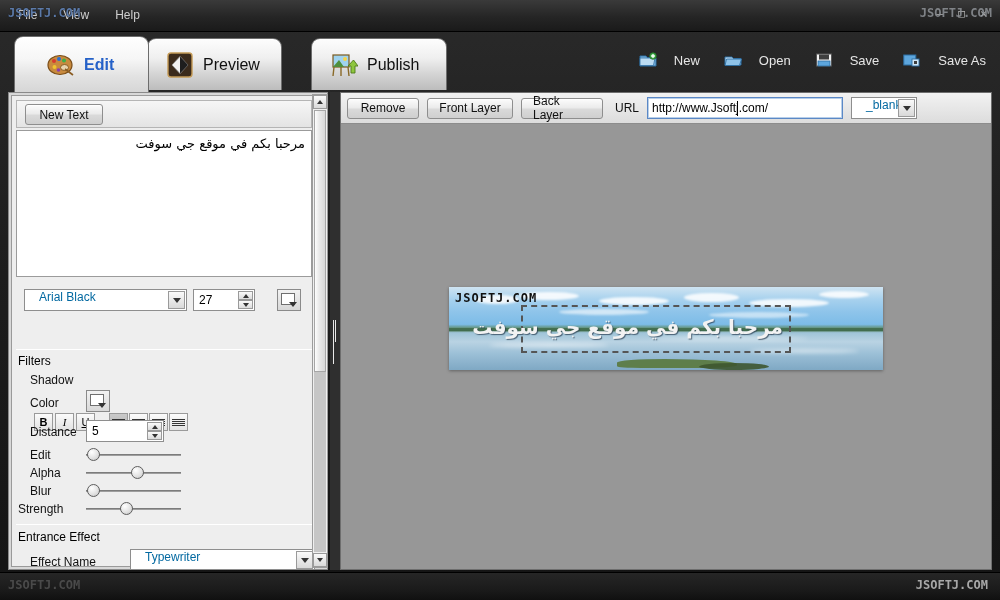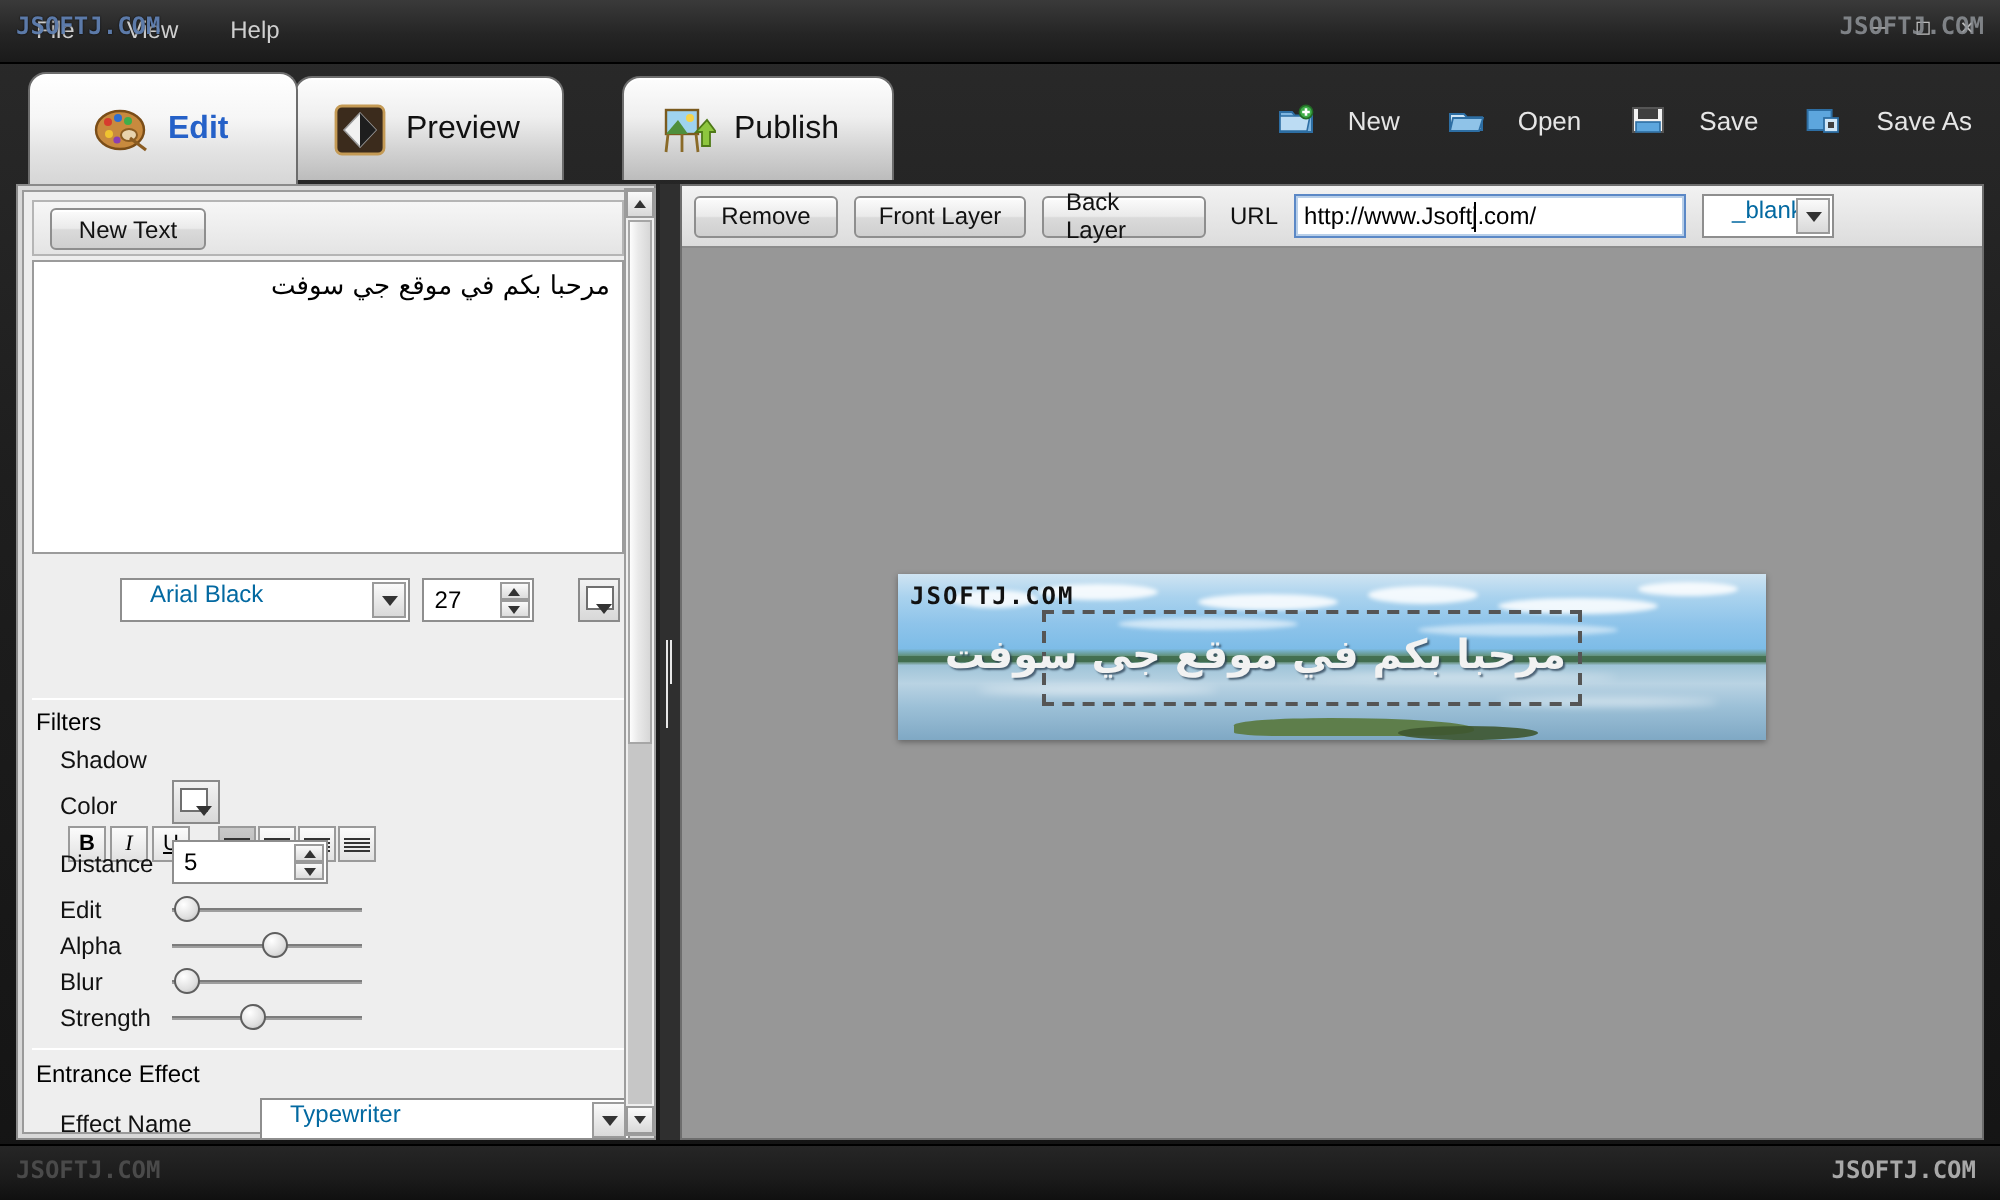--- a/index.html
+++ b/index.html
@@ -112,21 +112,21 @@
   .combo {
     position:relative; height:22px; background:#fff; border:1px solid #8e8e8e;
     display:flex; font-size:12px; color:#0369a1; padding-left:14px;
   }
   .combo .arrowbtn {
     position:absolute; right:1px; top:1px; width:17px; height:18px;
     background:linear-gradient(180deg,#fafafa,#d9d9d9);
     border:1px solid #9a9a9a; display:flex; align-items:center; justify-content:center;
   }
   .caret-down { width:0;height:0; border-left:4px solid transparent; border-right:4px solid transparent; border-top:5px solid #333; }
-  #fontCombo { width:163px;margin-left:36px; }
+  #fontCombo { width:163px; }
   .spin { position:relative; width:62px; height:22px; background:#fff; border:1px solid #8e8e8e; display:flex; align-items:center; font-size:12px; padding-left:5px; }
   .spin .upd { position:absolute; right:1px; top:1px; width:15px; height:18px; display:flex; flex-direction:column; }
   .spin .upd div { flex:1; background:linear-gradient(180deg,#fafafa,#dcdcdc); border:1px solid #9a9a9a; display:flex;align-items:center;justify-content:center; }
   .tiny-up { width:0;height:0;border-left:3px solid transparent;border-right:3px solid transparent;border-bottom:4px solid #333; }
   .tiny-dn { width:0;height:0;border-left:3px solid transparent;border-right:3px solid transparent;border-top:4px solid #333; }
 
   .colorbtn {
     width:24px; height:22px; border:1px solid #8a8a8a;
     background:linear-gradient(180deg,#f2f2f2,#d8d8d8);
     position:relative;
@@ -465,21 +465,21 @@
         <span class="track"></span>
         <span class="knob" style="left:45px;"></span>
       </div>
 
       <div class="sub-label" style="left:18px; top:388px;">Blur</div>
       <div class="slider" style="left:74px; top:388px; width:95px;">
         <span class="track"></span>
         <span class="knob" style="left:1px;"></span>
       </div>
 
-      <div class="sub-label" style="left:18px; top:406px;">Strength</div>
+      <div class="sub-label" style="left:6px; top:406px;">Strength</div>
       <div class="slider" style="left:74px; top:406px; width:95px;">
         <span class="track"></span>
         <span class="knob" style="left:34px;"></span>
       </div>
 
       <div class="sep-line" style="top:428px;"></div>
       <div class="section-title" style="left:6px; top:434px;">Entrance Effect</div>
       <div class="sub-label" style="left:18px; top:459px;">Effect Name</div>
       <div class="combo" style="position:absolute; left:118px; top:453px; width:185px; height:21px;">
         <span>Typewriter</span>

